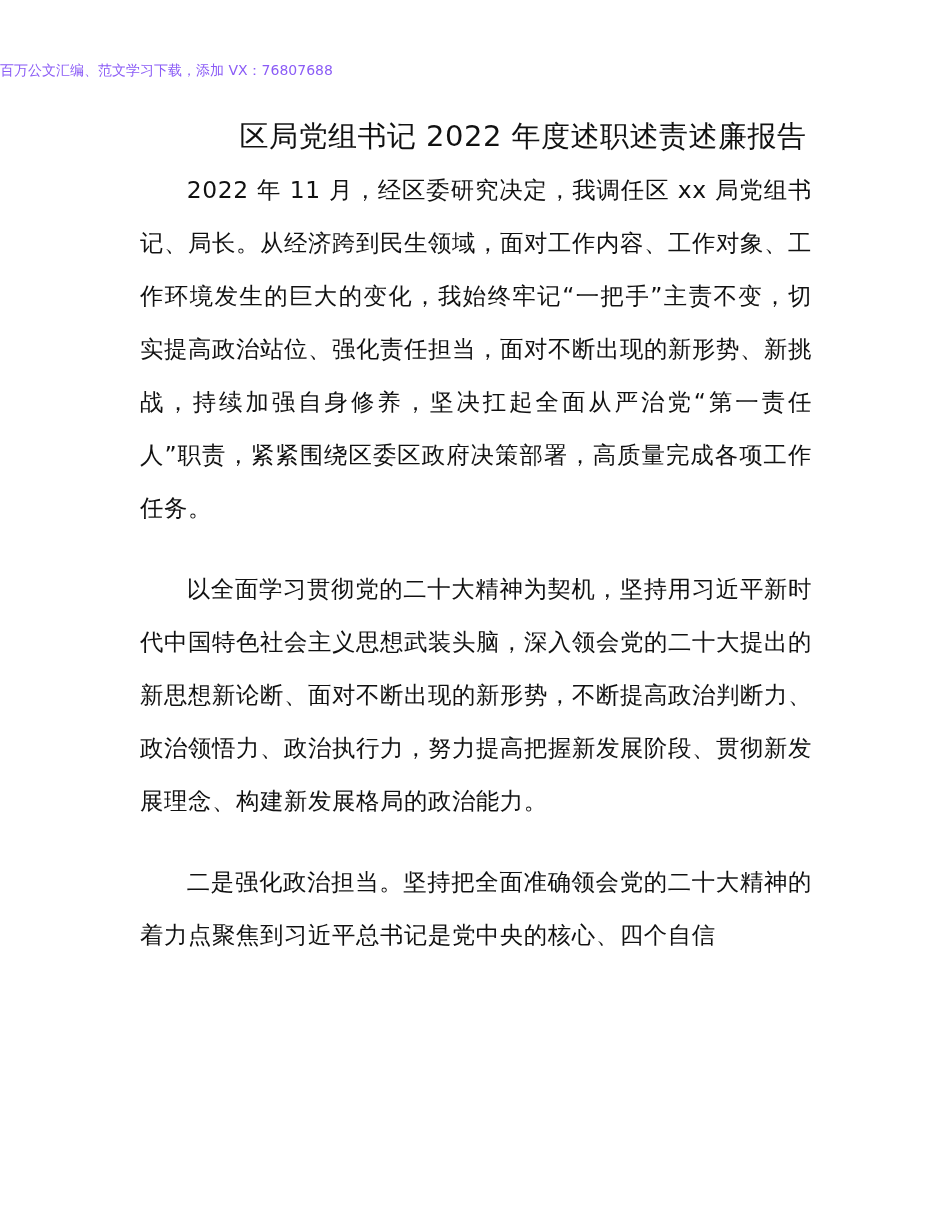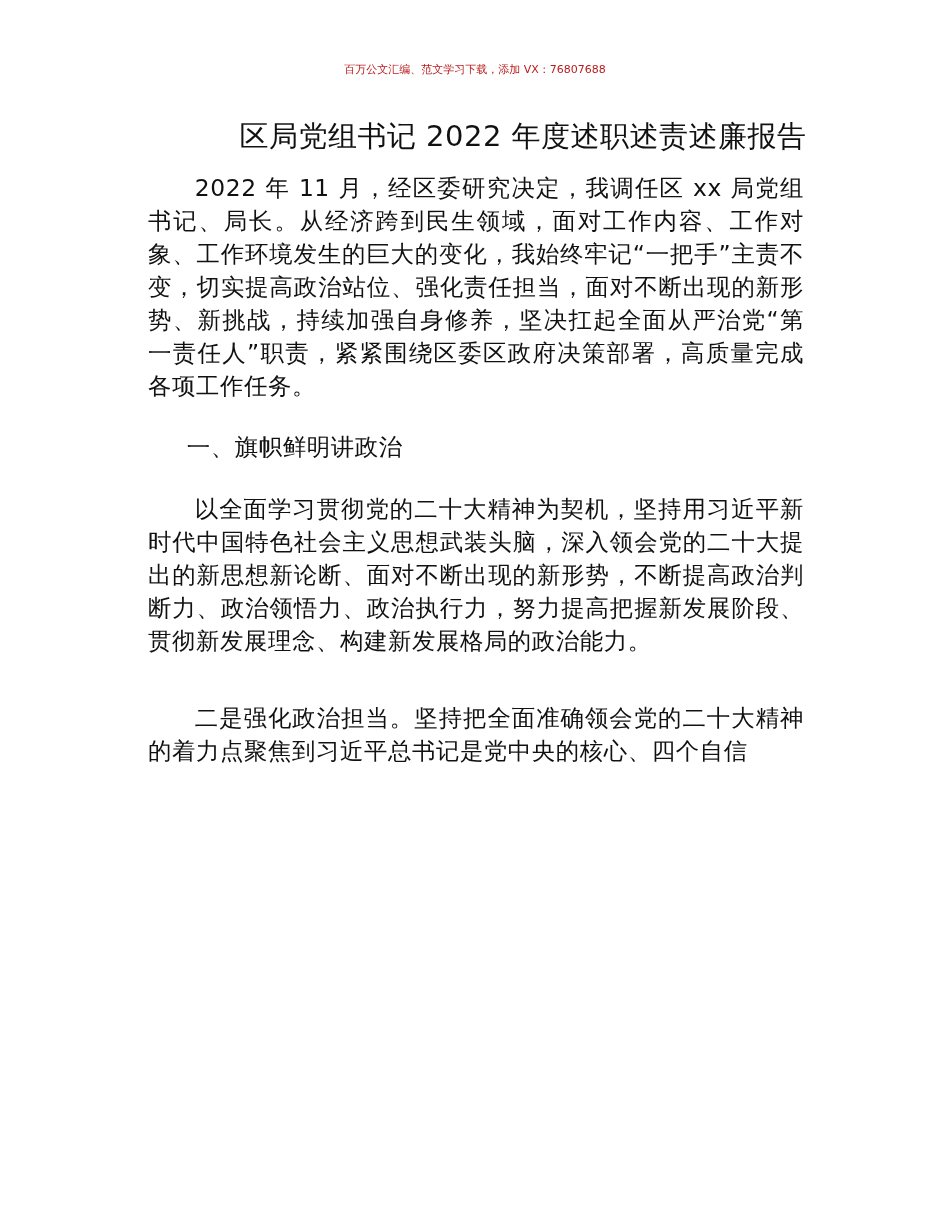--- a/index.html
+++ b/index.html
@@ -1,38 +1,37 @@
 <!DOCTYPE html>
 <html><head>
 <meta charset="utf-8">
 <style>
   html, body { margin: 0; padding: 0; background: #ffffff; }
   body { width: 950px; height: 1230px; overflow: hidden; position: relative;
          font-family: "DejaVu Sans", "Liberation Sans", sans-serif; color: #111111; }
   .page { position: absolute; left: 0; top: 0; width: 950px; height: 1230px; background: #ffffff; }
-  .watermark { position: absolute; top: 56px; left: 0; width: 950px; text-align: center;
-               font-size: 11px; line-height: 28px; color: #b91c1c; letter-spacing: 0px; }
+  .watermark { position: absolute; top: 56px; left: 0; width: 950px; text-align: left;
+               font-size: 14px; line-height: 28px; color: #8b5cf6; letter-spacing: 0px; }
   .title { position: absolute; top: 114px; left: 0; width: 950px; text-align: center;
            font-size: 29px; line-height: 44px; color: #111111; letter-spacing: 0.5px; padding-left: 48px; }
   .body { position: absolute; top: 164px; left: 140px; width: 672px; }
-  .para { font-size: 23.4px; line-height: 33px; margin: 8px; text-align: justify;
+  .para { font-size: 23.4px; line-height: 53px; margin: 0; text-align: justify;
           text-indent: 2em; word-break: break-all; letter-spacing: 0.6px; }
   .gap { height: 14px; }
   .heading { font-size: 23.4px; line-height: 45.8px; margin: 0; text-indent: 2em; letter-spacing: 0.6px; }
 </style>
 </head>
 <body>
 
 <div class="page">
   <div class="watermark">百万公文汇编、范文学习下载，添加 VX：76807688</div>
   <div class="title">区局党组书记 2022 年度述职述责述廉报告</div>
 
   <div class="body">
     <p class="para">2022 年 11 月，经区委研究决定，我调任区 xx 局党组书记、局长。从经济跨到民生领域，面对工作内容、工作对象、工作环境发生的巨大的变化，我始终牢记“一把手”主责不变，切实提高政治站位、强化责任担当，面对不断出现的新形势、新挑战，持续加强自身修养，坚决扛起全面从严治党“第一责任人”职责，紧紧围绕区委区政府决策部署，高质量完成各项工作任务。</p>
     <div class="gap"></div>
-    <p class="heading">一、旗帜鲜明讲政治</p>
     <div class="gap"></div>
     <p class="para">以全面学习贯彻党的二十大精神为契机，坚持用习近平新时代中国特色社会主义思想武装头脑，深入领会党的二十大提出的新思想新论断、面对不断出现的新形势，不断提高政治判断力、政治领悟力、政治执行力，努力提高把握新发展阶段、贯彻新发展理念、构建新发展格局的政治能力。</p>
     <div class="gap"></div>
     <div class="gap"></div>
     <p class="para">二是强化政治担当。坚持把全面准确领会党的二十大精神的着力点聚焦到习近平总书记是党中央的核心、四个自信</p>
   </div>
 </div>
 
 </body></html>

